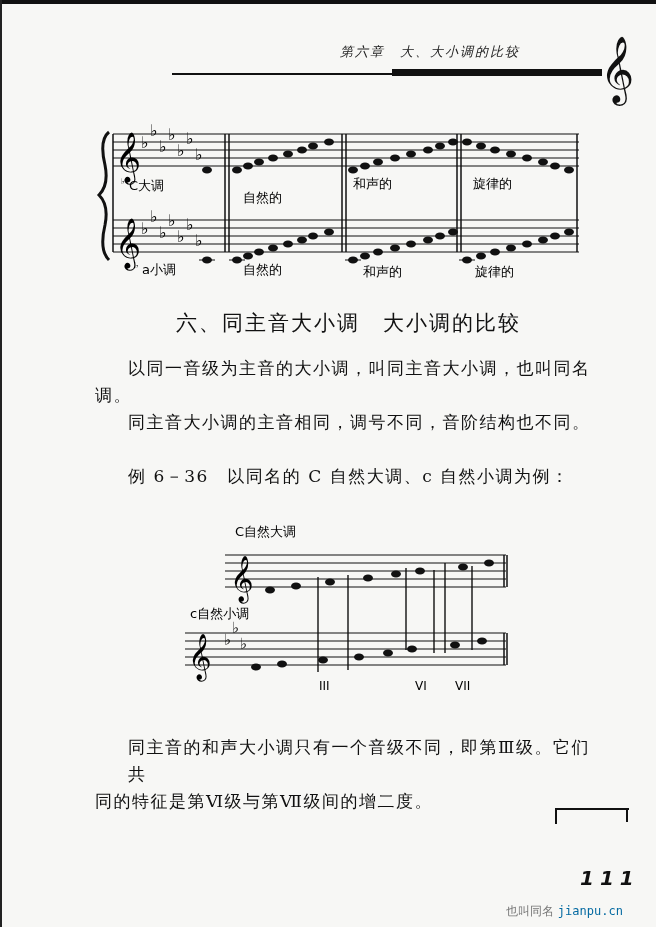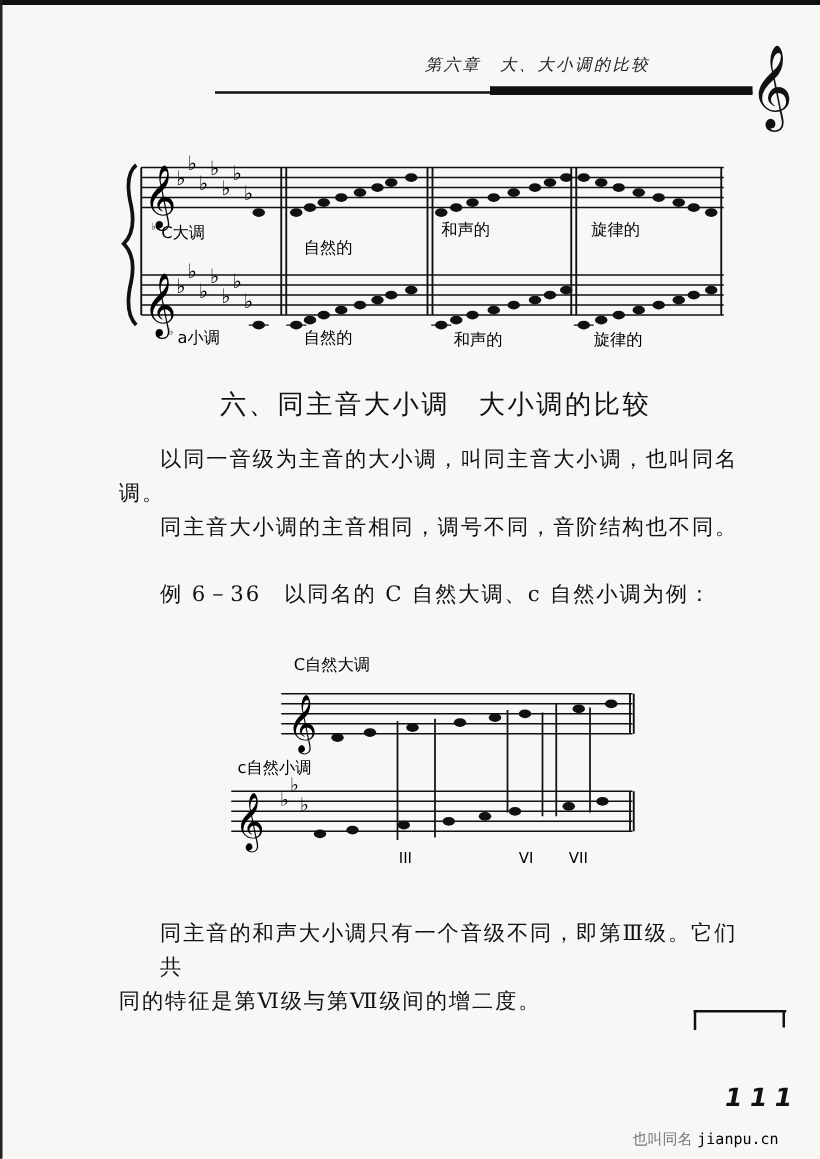--- a/index.html
+++ b/index.html
@@ -12,21 +12,21 @@
   .header-rule-thick{position:absolute;left:392px;top:69px;width:210px;height:7px;background:#111;}
   .header-clef{position:absolute;left:600px;top:40px;font-size:58px;line-height:58px;color:#111;}
   .score{position:absolute;}
   .section-heading{position:absolute;left:176px;top:309px;font-size:21px;font-family:"DejaVu Sans","Liberation Sans",sans-serif;letter-spacing:2px;white-space:pre;}
   .para{position:absolute;left:95px;width:510px;font-size:17px;line-height:27px;letter-spacing:1.5px;}
   .para .indent{padding-left:33px;}
   .pageno-box{position:absolute;left:555px;top:808px;width:72px;height:14px;border-left:2px solid #111;border-top:2px solid #111;}
   .pageno-tick{position:absolute;left:626px;top:808px;width:2px;height:14px;background:#111;}
   .pageno{position:absolute;left:580px;top:826px;font-size:20px;font-style:italic;font-weight:bold;letter-spacing:6px;font-family:"DejaVu Sans","Liberation Sans",sans-serif;margin-top:40px;}
   .watermark{position:absolute;left:506px;top:903px;font-size:12px;color:#777;}
-  .watermark .site{color:#000000;font-family:"DejaVu Sans Mono","Liberation Mono",monospace;}
+  .watermark .site{color:#0369a1;font-family:"DejaVu Sans Mono","Liberation Mono",monospace;}
   text{font-family:"DejaVu Sans","Liberation Sans",sans-serif;}
 </style>
 </head>
 <body>
 
 <div class="topline"></div>
 <div class="leftline"></div>
 
 <div class="header-title">第六章　大、大小调的比较</div>
 <div class="header-rule-thin"></div>

